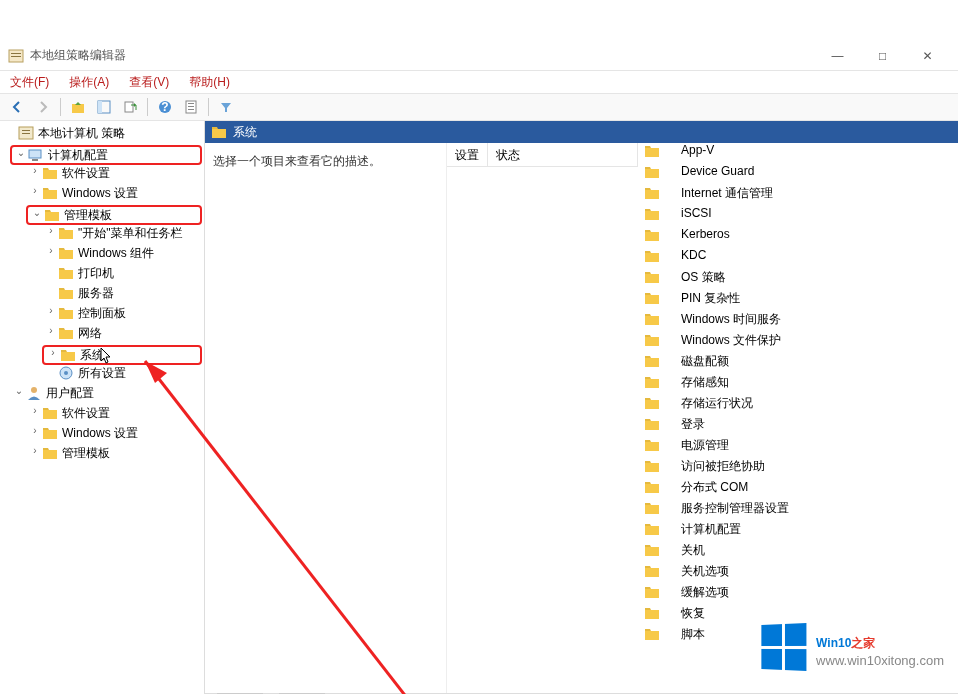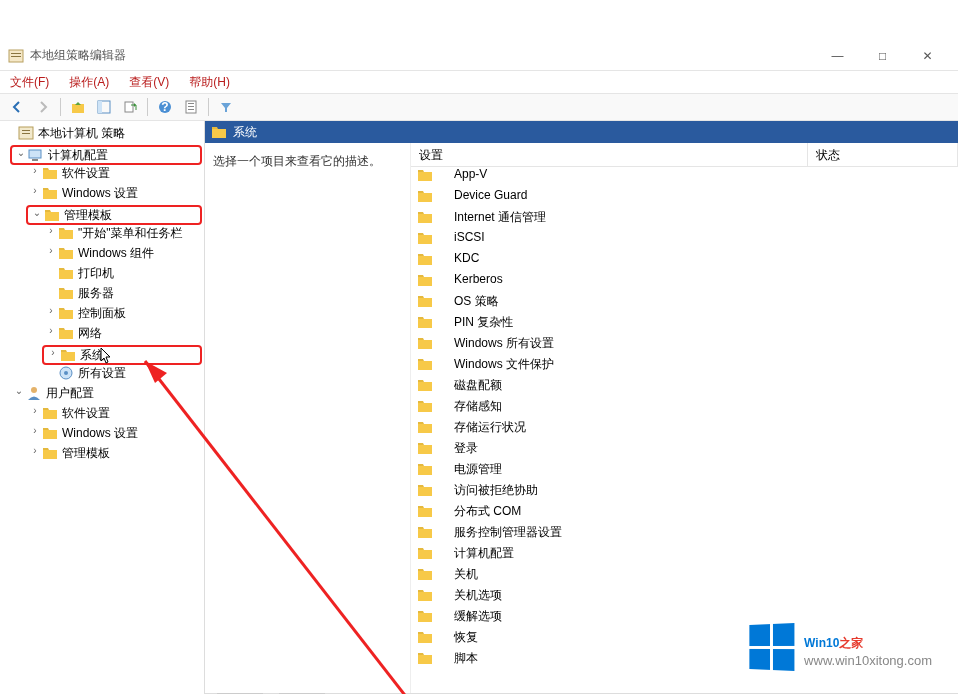--- a/index.html
+++ b/index.html
@@ -23,40 +23,40 @@
 
 .tree-row { display: flex; align-items: flex-start; height: 20px; padding: 0 2px; white-space: nowrap; }
 .twisty { width: 14px; text-align: center; color: #666; font-size: 10px; }
 .ticon { width: 16px; height: 16px; margin-right: 4px; flex-shrink: 0; }
 
 .content-header { height: 22px; background: #2a5a9e; color: #fff; display: flex; align-items: center; padding: 0 6px; gap: 6px; }
 .content-header .hfolder { width: 16px; height: 16px; }
 
 .content-body { flex: 1; display: flex; overflow: hidden; }
 .desc-pane { width: 205px; padding: 10px 8px; color: #333; }
-.list-pane { flex: 1; display: flex; flex-direction: column; border-left: 1px solid #eee; position: relative; }
+.list-pane { flex: 1; display: flex; flex-direction: row; border-left: 1px solid #eee; position: relative; margin-left: 36px; }
 .col-headers { height: 24px; display: flex; border-bottom: 1px solid #e5e5e5; background: #fff; }
 .col-h { padding: 4px 8px; border-right: 1px solid #e5e5e5; }
 .col-h.c1 { flex: 1; }
 .col-h.c2 { width: 150px; }
 .list-scroll { flex: 1; overflow-y: scroll; }
 .list-row { display: flex; align-items: flex-start; height: 21px; padding: 0 6px; gap: 21px; }
 .list-row .ficon { width: 16px; height: 16px; flex-shrink: 0; }
 
 .tabs-bar { height: 22px; display: flex; align-items: flex-end; border-top: 1px solid #ddd; padding-left: 12px; gap: 16px; }
 .tab { padding: 2px 10px; border: 1px solid #ccc; border-bottom: none; background: #fff; font-size: 12px; position: relative; }
 .tab.inactive { background: #f4f4f4; color: #555; }
 
 .statusbar { height: 20px; border-top: 5px solid #000000; display: flex; align-items: center; padding: 0 8px; color: #555; }
 
 .highlight-box { border: 2px solid #e22; border-radius: 4px; }
 
 .arrow-svg { position: absolute; pointer-events: none; }
 
-.watermark { position: absolute; right: 26px; bottom: 24px; display: flex; align-items: center; gap: 10px; pointer-events: none; }
+.watermark { position: absolute; right: 14px; bottom: 24px; display: flex; align-items: center; gap: 10px; pointer-events: none; }
 .win-logo { width: 46px; height: 46px; display: grid; grid-template-columns: 1fr 1fr; grid-template-rows: 1fr 1fr; gap: 3px; transform: perspective(120px) rotateY(-12deg); }
 .win-logo div { background: #0078d7; }
 .wm-text { color: #0078d7; }
 .wm-text .big { font-size: 22px; font-weight: 600; }
 .wm-text .red { color: #e63b2e; }
 .wm-text .small { font-size: 13px; color: #888; }
 
 
 .folder-yellow { fill: #f7c948; }
 .folder-top { fill: #e5b93e; }
@@ -338,49 +338,49 @@
                 <path class="folder-top" d="M1 3h5l1 2h8v1H1z"></path>
                 <rect class="folder-yellow" x="1" y="5" width="14" height="9"></rect>
               </svg>
               <span>iSCSI</span>
             </div>
             <div class="list-row">
               <svg class="ficon" viewBox="0 0 16 16">
                 <path class="folder-top" d="M1 3h5l1 2h8v1H1z"></path>
                 <rect class="folder-yellow" x="1" y="5" width="14" height="9"></rect>
               </svg>
+              <span>Kerberos</span>
+            </div>
+            <div class="list-row">
+              <svg class="ficon" viewBox="0 0 16 16">
+                <path class="folder-top" d="M1 3h5l1 2h8v1H1z"></path>
+                <rect class="folder-yellow" x="1" y="5" width="14" height="9"></rect>
+              </svg>
               <span>KDC</span>
             </div>
             <div class="list-row">
               <svg class="ficon" viewBox="0 0 16 16">
                 <path class="folder-top" d="M1 3h5l1 2h8v1H1z"></path>
                 <rect class="folder-yellow" x="1" y="5" width="14" height="9"></rect>
               </svg>
-              <span>Kerberos</span>
-            </div>
-            <div class="list-row">
-              <svg class="ficon" viewBox="0 0 16 16">
-                <path class="folder-top" d="M1 3h5l1 2h8v1H1z"></path>
-                <rect class="folder-yellow" x="1" y="5" width="14" height="9"></rect>
-              </svg>
               <span>OS 策略</span>
             </div>
             <div class="list-row">
               <svg class="ficon" viewBox="0 0 16 16">
                 <path class="folder-top" d="M1 3h5l1 2h8v1H1z"></path>
                 <rect class="folder-yellow" x="1" y="5" width="14" height="9"></rect>
               </svg>
               <span>PIN 复杂性</span>
             </div>
             <div class="list-row">
               <svg class="ficon" viewBox="0 0 16 16">
                 <path class="folder-top" d="M1 3h5l1 2h8v1H1z"></path>
                 <rect class="folder-yellow" x="1" y="5" width="14" height="9"></rect>
               </svg>
-              <span>Windows 所有设置</span>
+              <span>Windows 时间服务</span>
             </div>
             <div class="list-row">
               <svg class="ficon" viewBox="0 0 16 16">
                 <path class="folder-top" d="M1 3h5l1 2h8v1H1z"></path>
                 <rect class="folder-yellow" x="1" y="5" width="14" height="9"></rect>
               </svg>
               <span>Windows 文件保护</span>
             </div>
             <div class="list-row">
               <svg class="ficon" viewBox="0 0 16 16">

